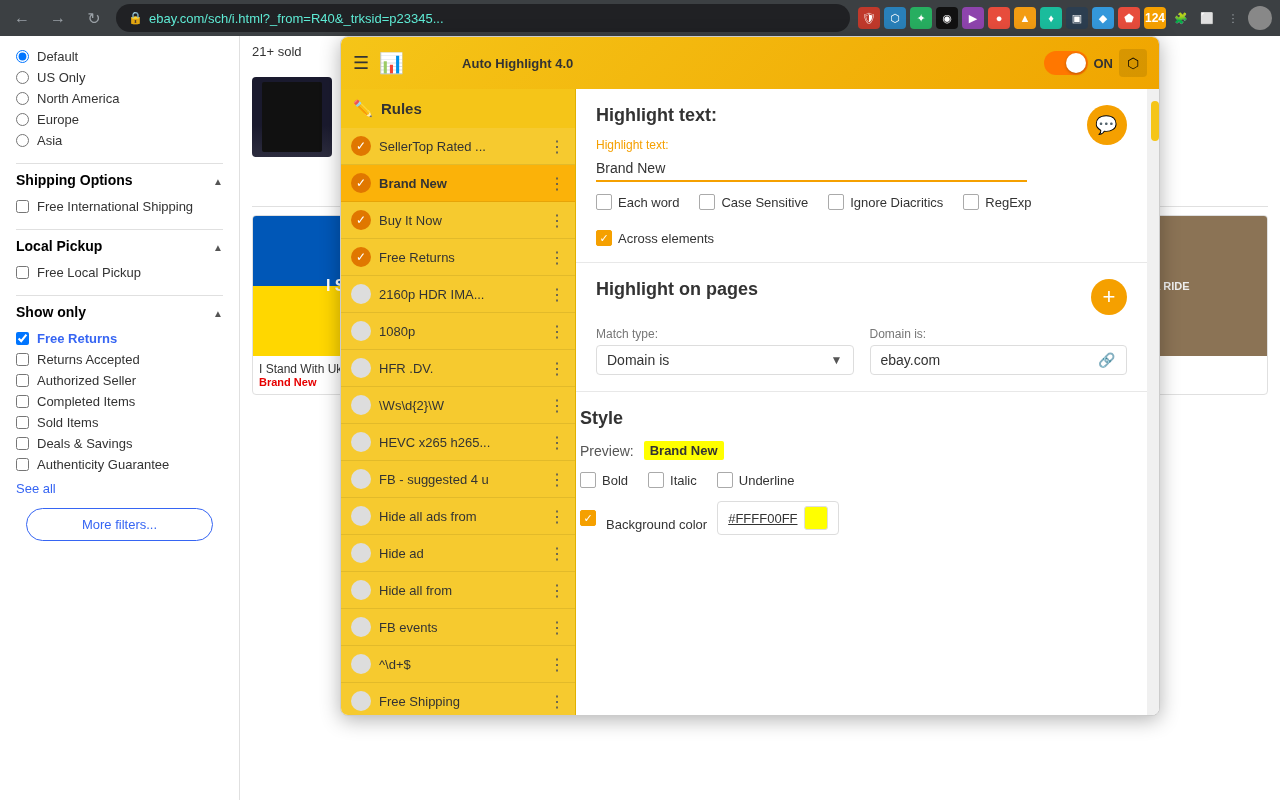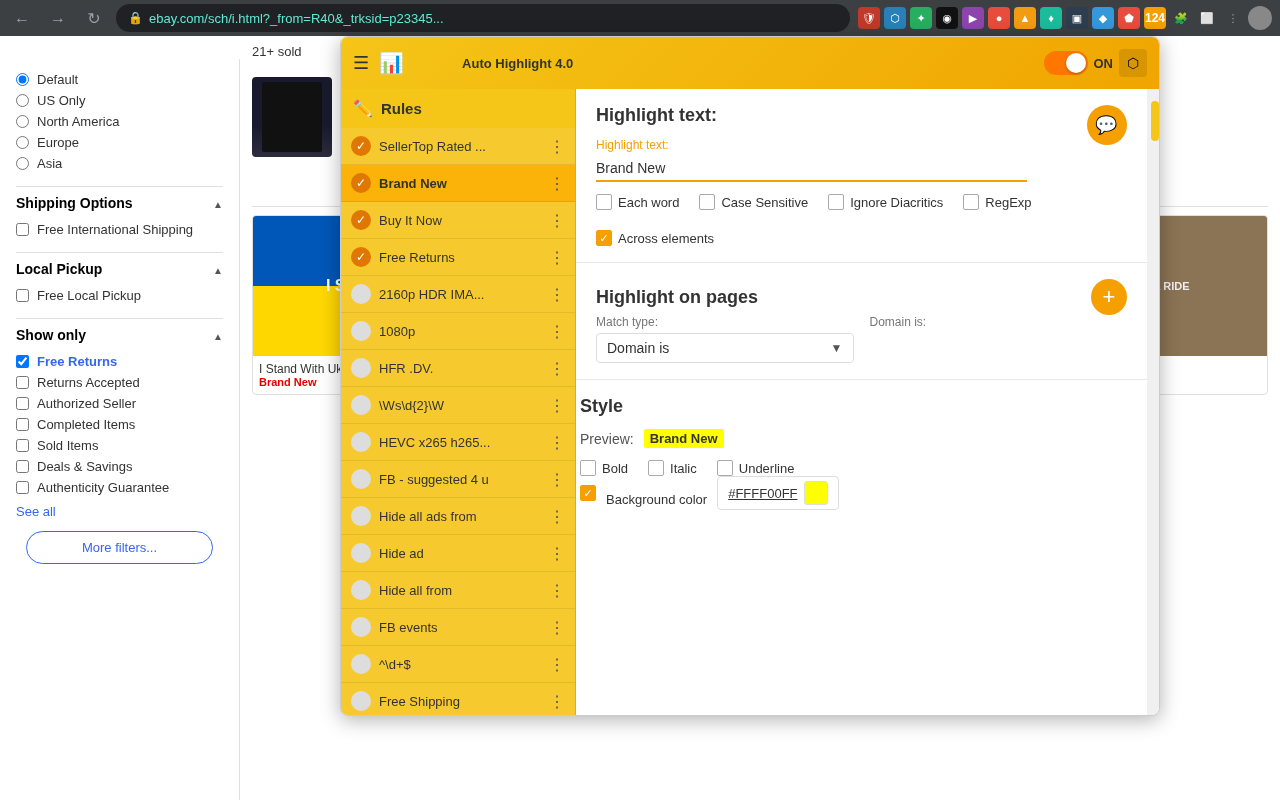--- a/index.html
+++ b/index.html
@@ -58,21 +58,20 @@
     }
 
     
     .sidebar {
       width: 240px;
       padding: 10px 16px;
       border-right: 1px solid #e0e0e0;
       overflow-y: auto;
       font-size: 13px;
       flex-shrink: 0;
-      margin-top: 23px;
     }
     .sidebar-section { margin-bottom: 12px; }
     .sidebar-heading {
       font-weight: bold;
       font-size: 14px;
       margin-bottom: 8px;
       display: flex;
       justify-content: space-between;
       align-items: center;
     }
@@ -337,21 +336,21 @@
       border: 1.5px solid #aaa;
       border-radius: 2px;
     }
 
     
     .pages-section {
       padding: 16px 20px;
       border-bottom: 1px solid #e8e8e8;
     }
     .pages-title { font-size: 18px; font-weight: bold; color: #333; }
-    .pages-header { display: flex; justify-content: space-between; align-items: center; margin-bottom: 0; }
+    .pages-header { display: flex; justify-content: space-between; margin-bottom: 12px; }
     .add-btn {
       width: 36px; height: 36px;
       background: #f5a000;
       border-radius: 50%;
       display: flex; align-items: center; justify-content: center;
       color: #fff;
       font-size: 22px;
       cursor: pointer;
     }
     .match-row {
@@ -399,21 +398,21 @@
     .preview-value {
       background: #FFFF00;
       color: #333;
       font-weight: bold;
       padding: 2px 6px;
       border-radius: 2px;
     }
     .style-checkboxes {
       display: flex;
       gap: 20px;
-      margin-bottom: 0;
+      margin-bottom: 13px;
     }
     .bg-color-row {
       display: flex;
       align-items: center;
       gap: 10px;
     }
     .color-label { font-size: 13px; color: #333; margin-top: 12px; }
     .color-input-wrap {
       display: flex;
       align-items: center;
@@ -775,20 +774,24 @@
               <div class="match-row">
                 <div class="match-group">
                   <div class="match-label">Match type:</div>
                   <div class="match-select-wrap">
                     <span class="match-select-value">Domain is</span>
                     <span class="dropdown-arrow">▼</span>
                   </div>
                 </div>
                 <div class="match-group">
                   <div class="match-label">Domain is:</div>
+                  <div class="domain-input-wrap">
+                    <span class="domain-value">ebay.com</span>
+                    <span class="link-icon">🔗</span>
+                  </div>
                 </div>
               </div>
             </div>
 
             <div class="style-section">
               <div class="style-title">Style</div>
               <div class="preview-row">
                 <span class="preview-label">Preview:</span>
                 <span class="preview-value">Brand New</span>
               </div>

